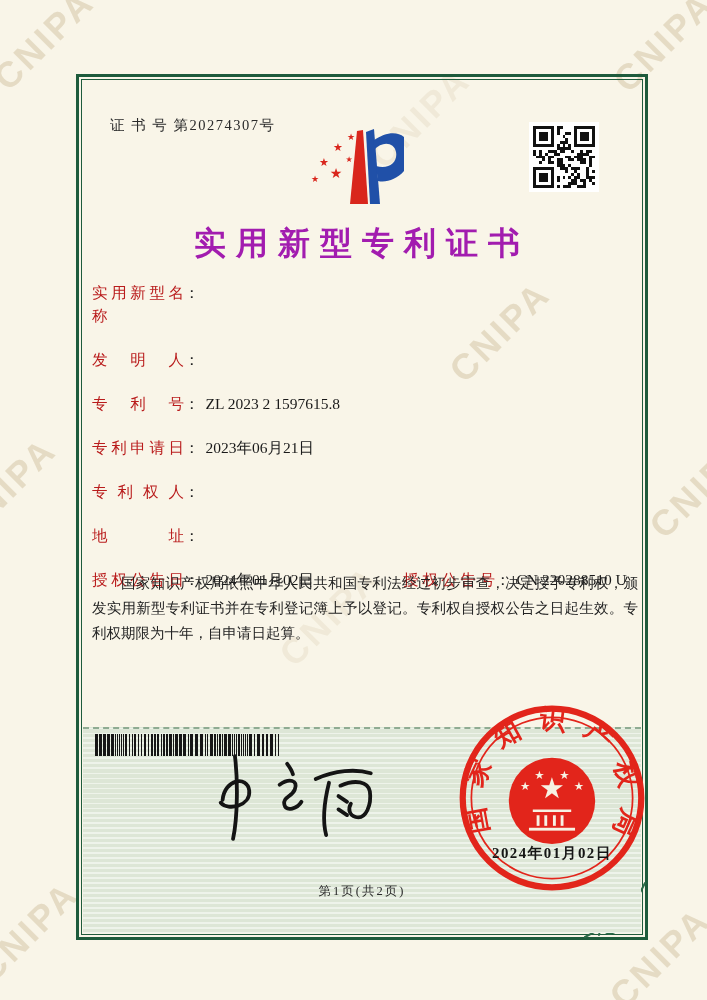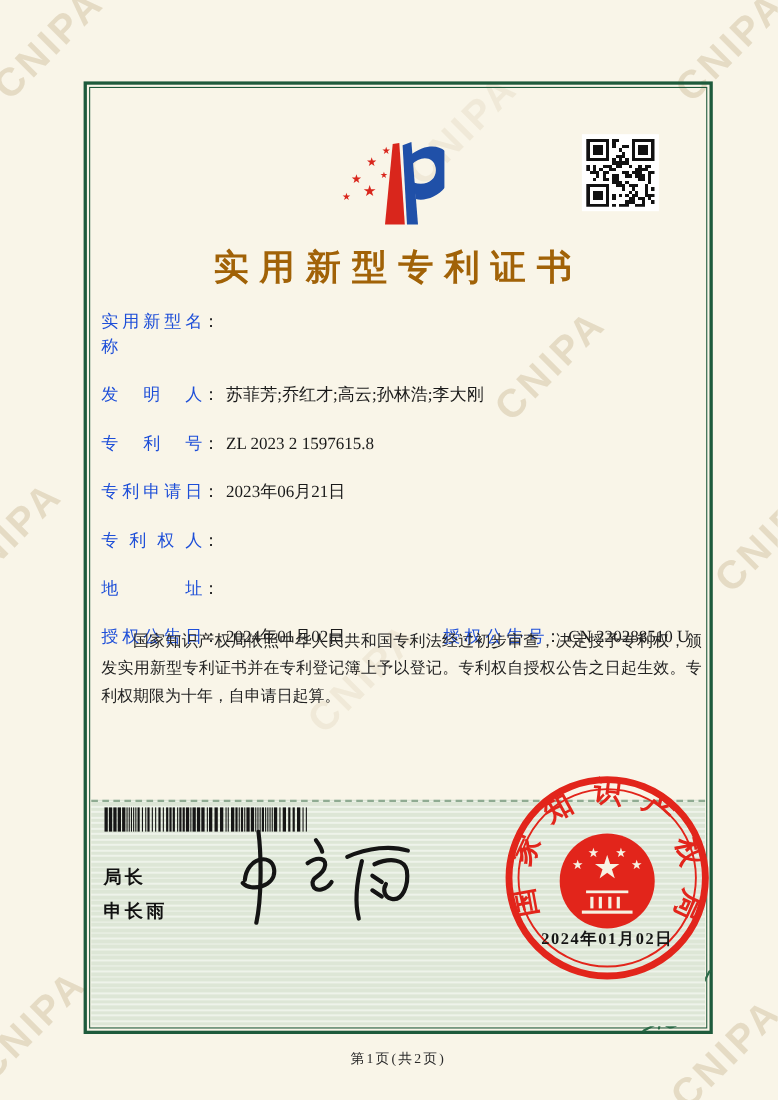--- a/index.html
+++ b/index.html
@@ -44,28 +44,28 @@
 
   .qr-wrap {
     position:absolute; left:529px; top:122px; width:70px; height:70px;
     background:#ffffff; padding:4px; z-index:4;
   }
   .qr-wrap svg { display:block; width:62px; height:62px; }
 
   .cert-title {
     position:absolute; left:76px; top:222px; width:572px; z-index:4;
     text-align:center; font-size:32px; font-weight:bold;
-    letter-spacing:10px; color:#a16207;
+    letter-spacing:10px; color:#a21caf;
   }
 
   .fields { position:absolute; left:92px; top:281px; width:546px; z-index:4; }
   .frow { display:flex; align-items:flex-start; font-size:15.5px; line-height:23px; margin-bottom:21px; }
   .flabel {
     display:inline-block; width:92px; flex:none;
-    text-align:justify; text-align-last:justify; color:#1d4ed8;
+    text-align:justify; text-align-last:justify; color:#b91c1c;
   }
   .fcolon { flex:none; color:#222; }
   .fvalue { margin-left:6px; color:#1a1a1a; }
   .grant-row { display:flex; }
   .grant-group { display:flex; }
   .grant-group.second { margin-left:89px; }
 
   .paras { position:absolute; left:92px; top:571px; width:546px; z-index:4; }
   .paras p {
     font-size:14.5px; line-height:25px; text-indent:2em;
@@ -90,21 +90,21 @@
   .sign-block {
     position:absolute; left:94px; top:783px; z-index:4;
     font-family:"Liberation Sans", sans-serif; font-size:16.5px; font-weight:600;
     letter-spacing:3px; line-height:31px; color:#111;
   }
   .signature { position:absolute; left:196px; top:750px; z-index:4; }
 
   .seal { position:absolute; left:456px; top:702px; z-index:5; }
 
   .page-number {
-    position:absolute; left:76px; top:954px; width:572px; z-index:4;
+    position:absolute; left:76px; top:883px; width:572px; z-index:4;
     text-align:center; font-size:12.5px; letter-spacing:2px; color:#2a2a2a;
   }
   .continuation {
     position:absolute; left:76px; top:952px; width:572px; z-index:4;
     text-align:center; font-size:15px; letter-spacing:5px; color:#1f1f1f;
   }
 </style>
 </head>
 <body>
 
@@ -129,20 +129,21 @@
         <path d="M66,10 C58,26 54,34 40,44 C28,53 18,58 6,64"></path>
         <path d="M40,44 C46,38 52,40 50,46 C48,52 40,52 40,44"></path>
         <path d="M24,52 C30,46 38,48 36,56 C34,64 24,62 24,52"></path>
         <path d="M12,58 C16,54 22,56 20,62"></path>
         <path d="M52,30 C58,26 62,30 58,34"></path>
       </g>
       <circle cx="33" cy="55" r="5" fill="none" stroke="#2a6a47" stroke-width="2"></circle>
     </svg>
   </div>
 
+  <div class="cert-number">证 书 号 第20274307号</div>
 
   <svg class="logo" width="104" height="97" viewBox="0 0 104 97">
     <polygon points="57,13 63,12 68,86 50,86" fill="#d9261c"></polygon>
     <polygon points="66,14 74,11 80,86 70,86" fill="#2050a8"></polygon>
     <path d="M73,23 C96,6 113,20 111,37 C109,56 90,66 78,63 L76,48 C89,52 98,44 96,34 C94,24 82,23 74,32 Z" fill="#2050a8"></path>
     <g fill="#d9261c" font-family="'DejaVu Sans', sans-serif" text-anchor="middle">
       <text x="51" y="22" font-size="9">★</text>
       <text x="38" y="33" font-size="11">★</text>
       <text x="49" y="44" font-size="8">★</text>
       <text x="24" y="48" font-size="11">★</text>
@@ -372,21 +373,20 @@
   <div class="cert-title">实用新型专利证书</div>
 
   <div class="fields">
     <div class="frow">
       <span class="flabel">实用新型名称</span>
         <span class="fcolon">：</span>
     </div>
     <div class="frow">
       <span class="flabel">发明人</span>
         <span class="fcolon">：</span>
-      <span class="fvalue">苏菲芳;乔红才;高云;孙林浩;李大刚</span>
     </div>
     <div class="frow">
       <span class="flabel">专利号</span>
         <span class="fcolon">：</span>
       <span class="fvalue">ZL 2023 2 1597615.8</span>
     </div>
     <div class="frow">
       <span class="flabel">专利申请日</span>
         <span class="fcolon">：</span>
       <span class="fvalue">2023年06月21日</span>
@@ -473,24 +473,20 @@
       <span style="width: 3px; margin-right: 2px;"></span>
       <span style="width: 1px; margin-right: 2px;"></span>
       <span style="width: 3px; margin-right: 2px;"></span>
       <span style="width: 2px; margin-right: 2px;"></span>
       <span style="width: 2px; margin-right: 2px;"></span>
       <span style="width: 3px; margin-right: 2px;"></span>
       <span style="width: 1px; margin-right: 2px;"></span>
       <span style="width: 1px; margin-right: 2px;"></span>
     </div>
 
-  <div class="sign-block">
-    <div>局长</div>
-    <div>申长雨</div>
-  </div>
 
   <svg class="signature" width="190" height="96" viewBox="0 0 200 100">
     <g fill="none" stroke="#141414" stroke-width="4" stroke-linecap="round" stroke-linejoin="round">
       <path d="M28,52 C30,30 54,26 56,42 C58,58 34,64 26,55"></path>
       <path d="M41,6 C44,30 44,70 39,93"></path>
       <path d="M96,14 C99,18 101,21 102,25"></path>
       <path d="M88,36 C98,29 108,31 104,41 C101,49 91,49 93,57 C95,65 107,61 111,54"></path>
       <path d="M126,30 C146,21 168,19 184,24"></path>
       <path d="M140,34 C135,54 133,74 137,89"></path>
       <path d="M152,37 C168,30 181,33 183,43 C185,57 179,73 168,70 C161,68 160,61 163,56"></path>

